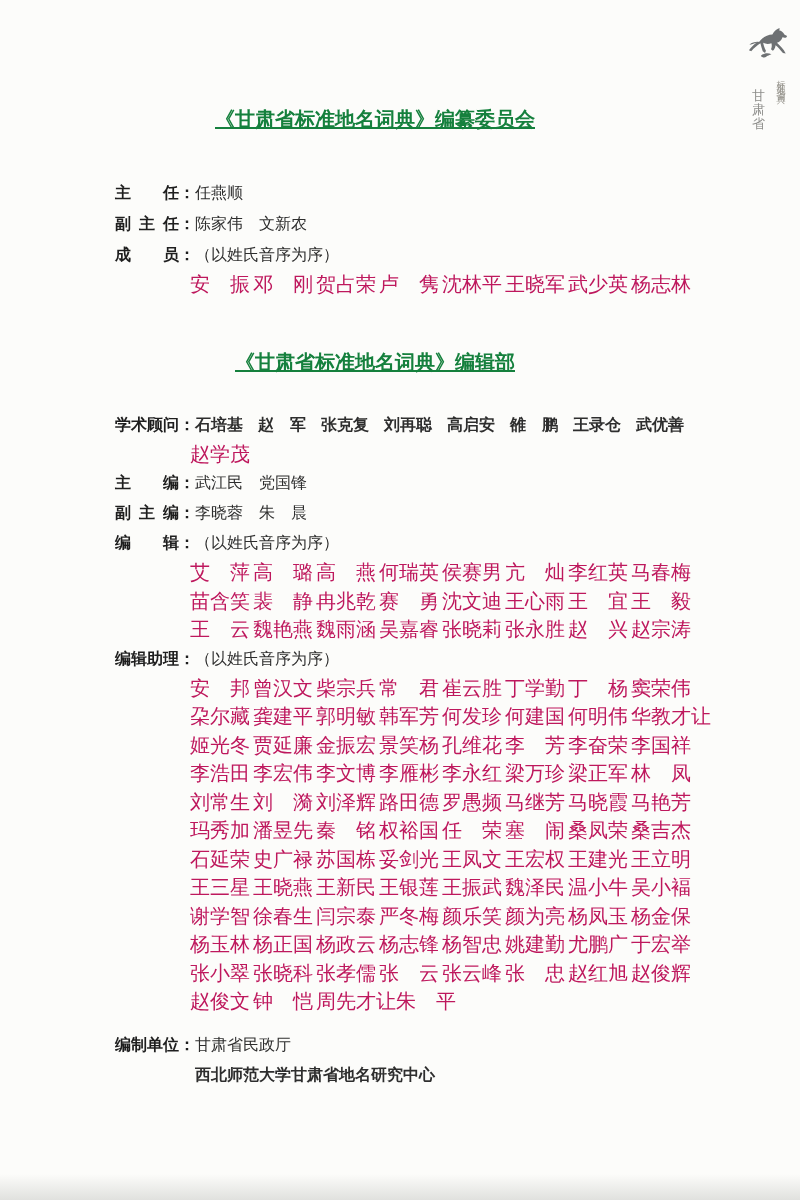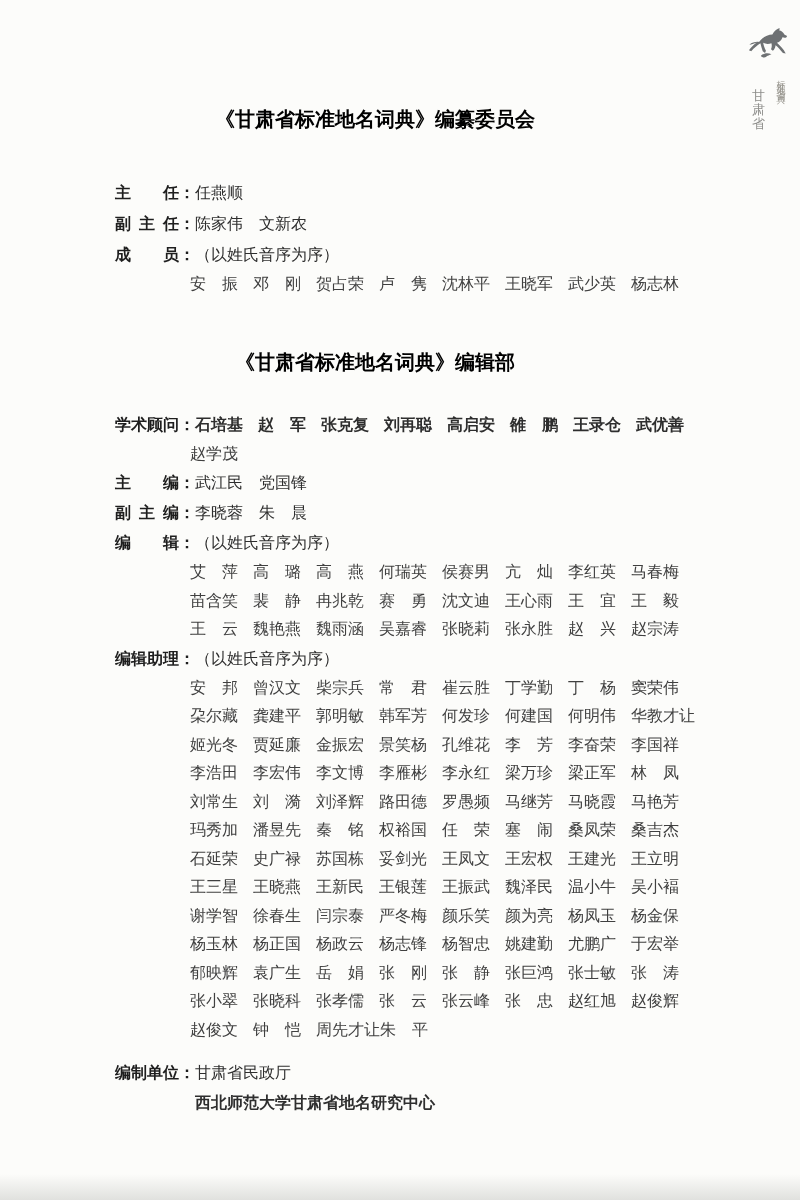--- a/index.html
+++ b/index.html
@@ -22,43 +22,43 @@
   .side-sub{
     position:absolute;top:73px;right:13px;
     writing-mode:vertical-rl;text-orientation:upright;
     font-family:"Liberation Serif","DejaVu Serif",serif;
     font-size:9px;letter-spacing:3px;color:#98968f;
   }
   
   .content{position:absolute;left:115px;top:0;width:600px;}
   .title{
     font-family:"DejaVu Sans","Liberation Sans",sans-serif;
-    font-weight:bold;font-size:20px;color:#000000;
-    text-align:center;width:520px;margin:0;
+    font-weight:bold;font-size:20px;color:#15803d;
+    text-align:center;width:520px;margin:0;text-decoration:underline;
   }
   .t1{margin-top:106px;}
   .t2{margin-top:50px;}
   .kv-block{font-size:16px;}
   .kv-row{display:flex;align-items:baseline;line-height:31px;white-space:nowrap;}
   .ed .kv-row{line-height:30px;}
   .kv-label{
     display:inline-flex;justify-content:space-between;
     width:64px;flex:none;
     font-family:"DejaVu Sans","Liberation Sans",sans-serif;
     font-weight:bold;color:#1e1e1e;font-size:16px;
   }
   .kv-colon{
     flex:none;width:16px;
     font-family:"DejaVu Sans","Liberation Sans",sans-serif;
     font-weight:bold;color:#1e1e1e;
   }
   .kv-value{color:#2e2e2e;}
   .committee-kv{margin-top:44px;}
   .adv-block{margin-top:34px;}
-  .name-rows{padding-left:75px;font-size:16px;color:#404040;text-decoration:underline;}
+  .name-rows{padding-left:75px;font-size:20px;color:#be185d;text-decoration:underline;}
   .name-row{line-height:28.5px;white-space:nowrap;}
   .name{display:inline-block;min-width:63px;}
   .names-inline{white-space:nowrap;font-weight:bold;}
   .names-inline .name{display:inline-block;min-width:63px;}
   .publisher{margin-top:14px;}
   .pub-line2{padding-left:80px;line-height:30px;font-weight:bold;}
   .bottom-shade{
     position:absolute;left:0;right:0;bottom:0;height:26px;
     background:linear-gradient(to bottom,rgba(125,128,122,0) 0%,rgba(125,128,122,0.22) 100%);
   }
@@ -179,21 +179,20 @@
         <div class="name-row"><span class="name">安　邦</span><span class="name">曾汉文</span><span class="name">柴宗兵</span><span class="name">常　君</span><span class="name">崔云胜</span><span class="name">丁学勤</span><span class="name">丁　杨</span><span class="name">窦荣伟</span></div>
         <div class="name-row"><span class="name">朶尔藏</span><span class="name">龚建平</span><span class="name">郭明敏</span><span class="name">韩军芳</span><span class="name">何发珍</span><span class="name">何建国</span><span class="name">何明伟</span><span class="name">华教才让</span></div>
         <div class="name-row"><span class="name">姬光冬</span><span class="name">贾延廉</span><span class="name">金振宏</span><span class="name">景笑杨</span><span class="name">孔维花</span><span class="name">李　芳</span><span class="name">李奋荣</span><span class="name">李国祥</span></div>
         <div class="name-row"><span class="name">李浩田</span><span class="name">李宏伟</span><span class="name">李文博</span><span class="name">李雁彬</span><span class="name">李永红</span><span class="name">梁万珍</span><span class="name">梁正军</span><span class="name">林　凤</span></div>
         <div class="name-row"><span class="name">刘常生</span><span class="name">刘　漪</span><span class="name">刘泽辉</span><span class="name">路田德</span><span class="name">罗愚频</span><span class="name">马继芳</span><span class="name">马晓霞</span><span class="name">马艳芳</span></div>
         <div class="name-row"><span class="name">玛秀加</span><span class="name">潘昱先</span><span class="name">秦　铭</span><span class="name">权裕国</span><span class="name">任　荣</span><span class="name">塞　闹</span><span class="name">桑凤荣</span><span class="name">桑吉杰</span></div>
         <div class="name-row"><span class="name">石延荣</span><span class="name">史广禄</span><span class="name">苏国栋</span><span class="name">妥剑光</span><span class="name">王凤文</span><span class="name">王宏权</span><span class="name">王建光</span><span class="name">王立明</span></div>
         <div class="name-row"><span class="name">王三星</span><span class="name">王晓燕</span><span class="name">王新民</span><span class="name">王银莲</span><span class="name">王振武</span><span class="name">魏泽民</span><span class="name">温小牛</span><span class="name">吴小褔</span></div>
         <div class="name-row"><span class="name">谢学智</span><span class="name">徐春生</span><span class="name">闫宗泰</span><span class="name">严冬梅</span><span class="name">颜乐笑</span><span class="name">颜为亮</span><span class="name">杨凤玉</span><span class="name">杨金保</span></div>
         <div class="name-row"><span class="name">杨玉林</span><span class="name">杨正国</span><span class="name">杨政云</span><span class="name">杨志锋</span><span class="name">杨智忠</span><span class="name">姚建勤</span><span class="name">尤鹏广</span><span class="name">于宏举</span></div>
-        <div class="name-row"><span class="name">郁映辉</span><span class="name">袁广生</span><span class="name">岳　娟</span><span class="name">张　刚</span><span class="name">张　静</span><span class="name">张巨鸿</span><span class="name">张士敏</span><span class="name">张　涛</span></div>
         <div class="name-row"><span class="name">张小翠</span><span class="name">张晓科</span><span class="name">张孝儒</span><span class="name">张　云</span><span class="name">张云峰</span><span class="name">张　忠</span><span class="name">赵红旭</span><span class="name">赵俊辉</span></div>
         <div class="name-row"><span class="name">赵俊文</span><span class="name">钟　恺</span><span class="name">周先才让</span><span class="name">朱　平</span></div>
       </div>
 
     <div class="kv-block ed publisher">
       <div class="kv-row">
         <span class="kv-label">
             <span>编</span>
             <span>制</span>
             <span>单</span>

